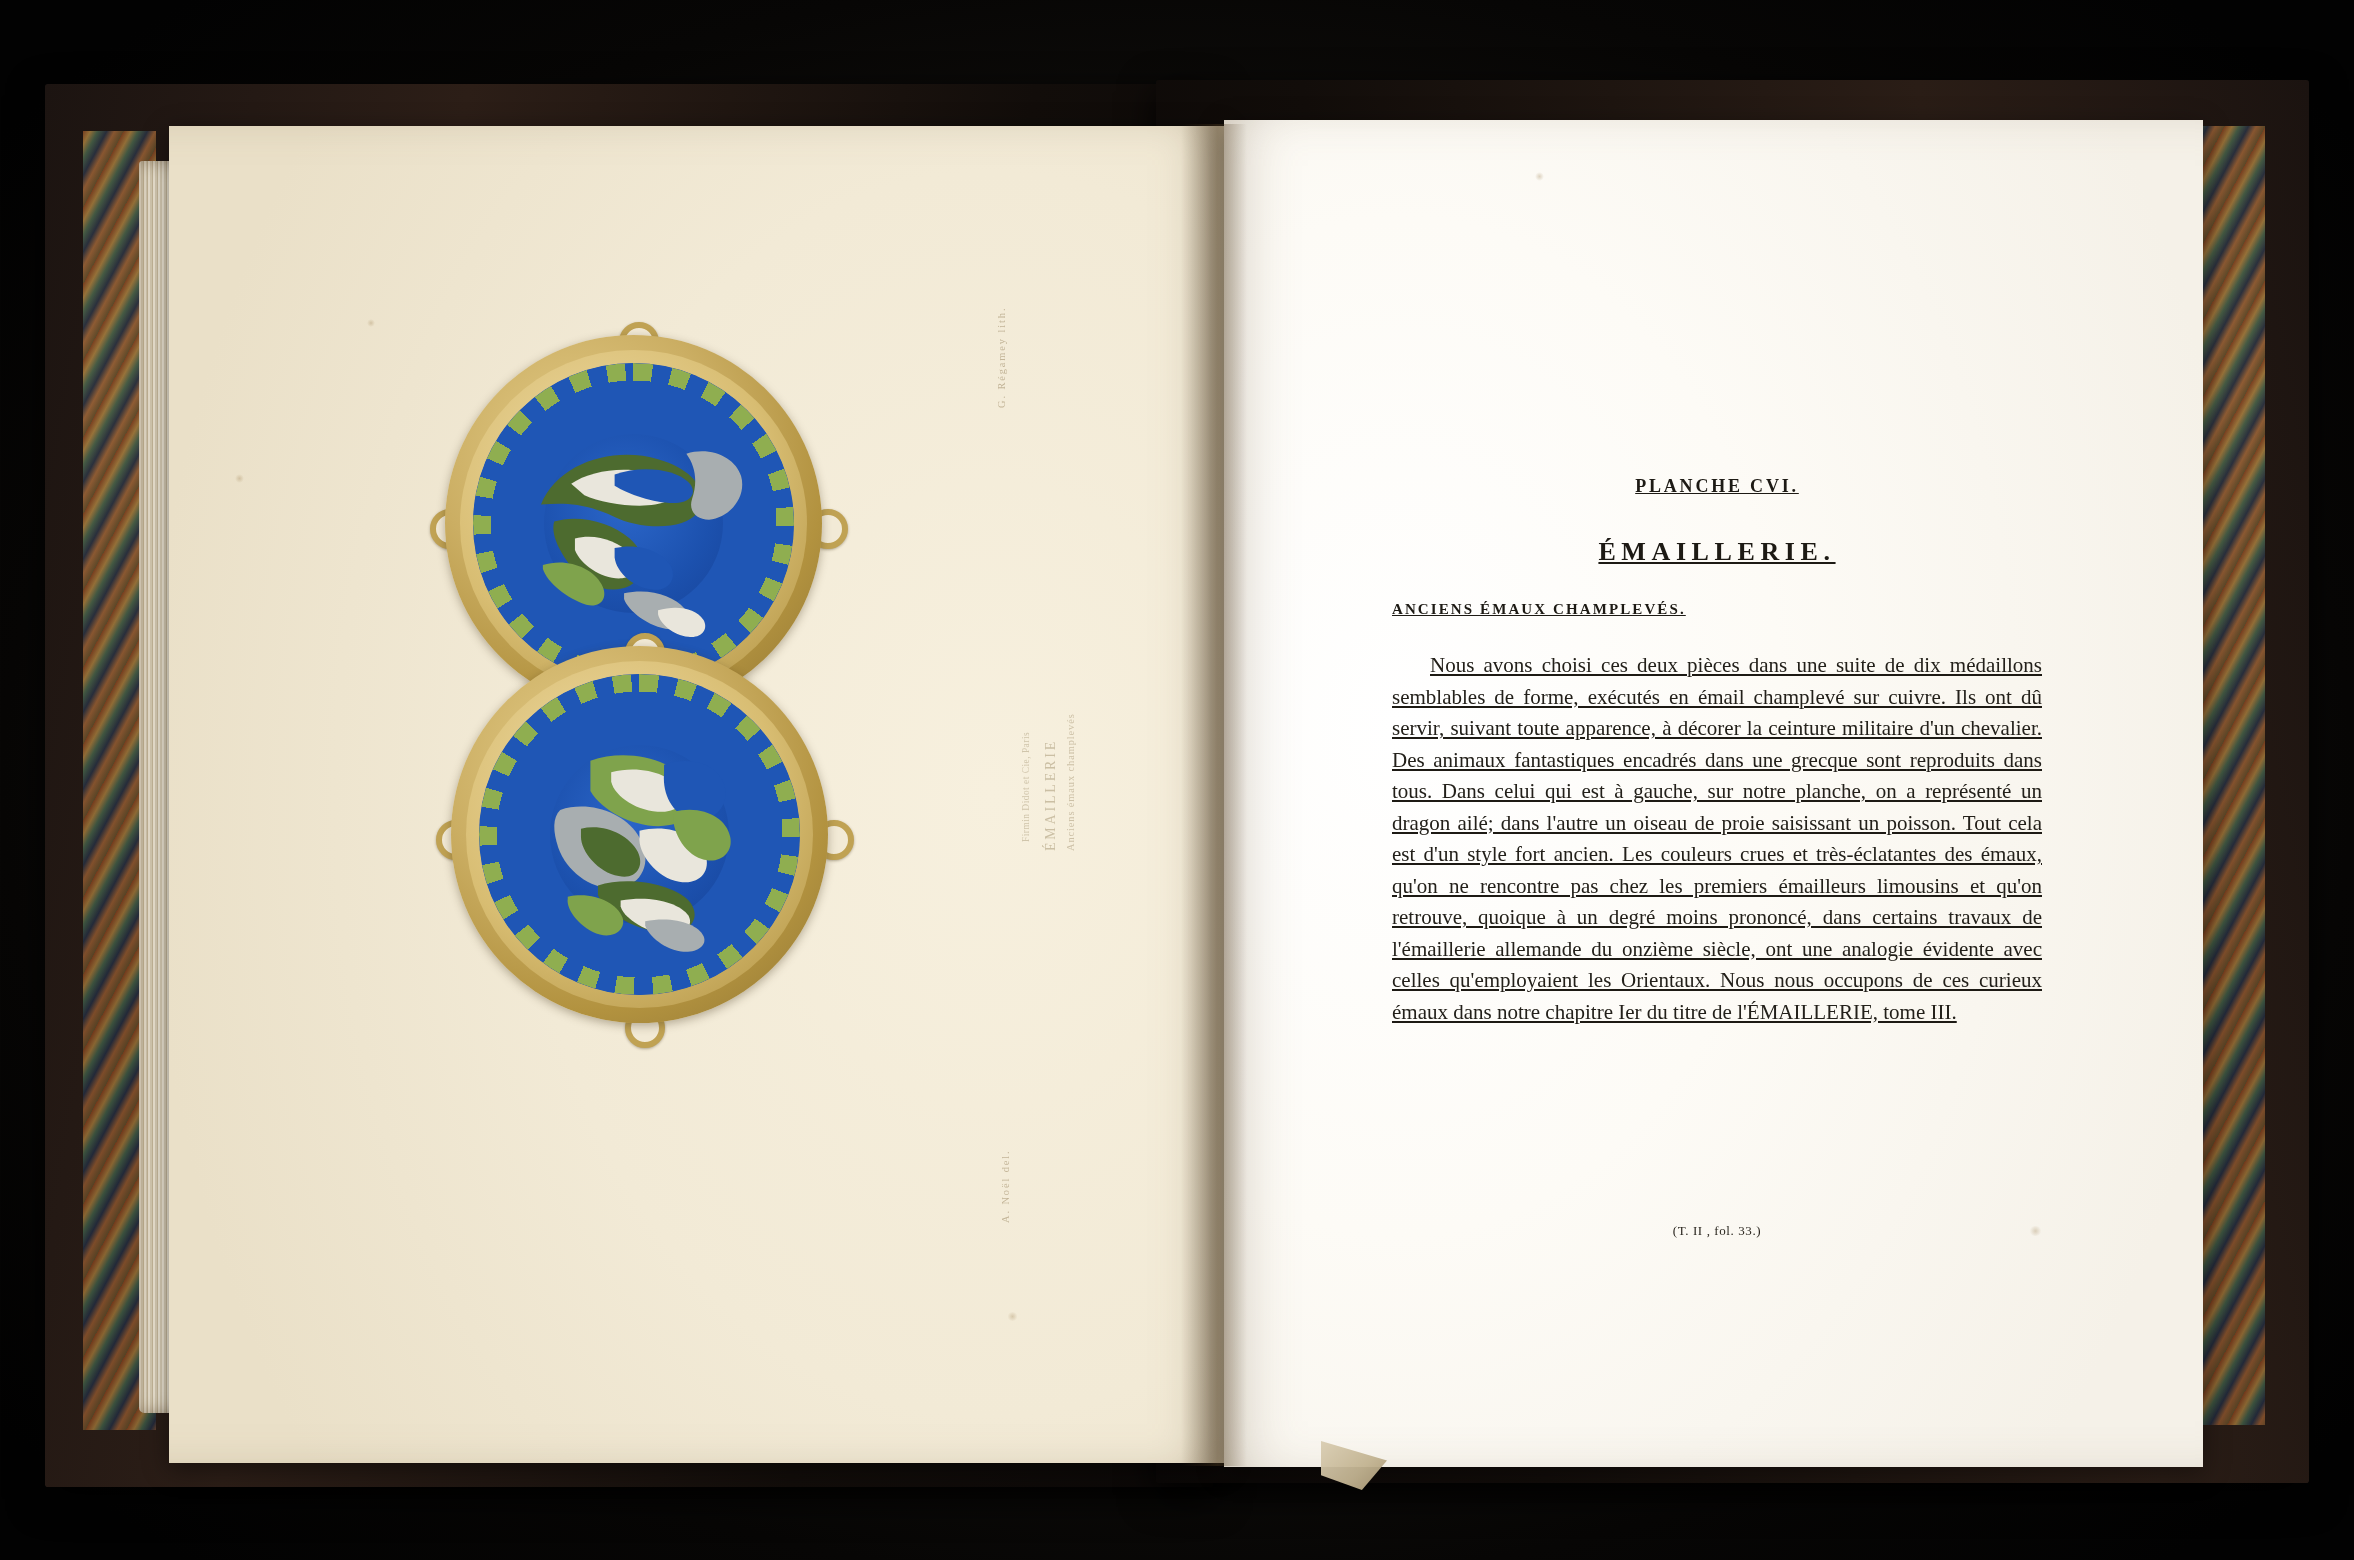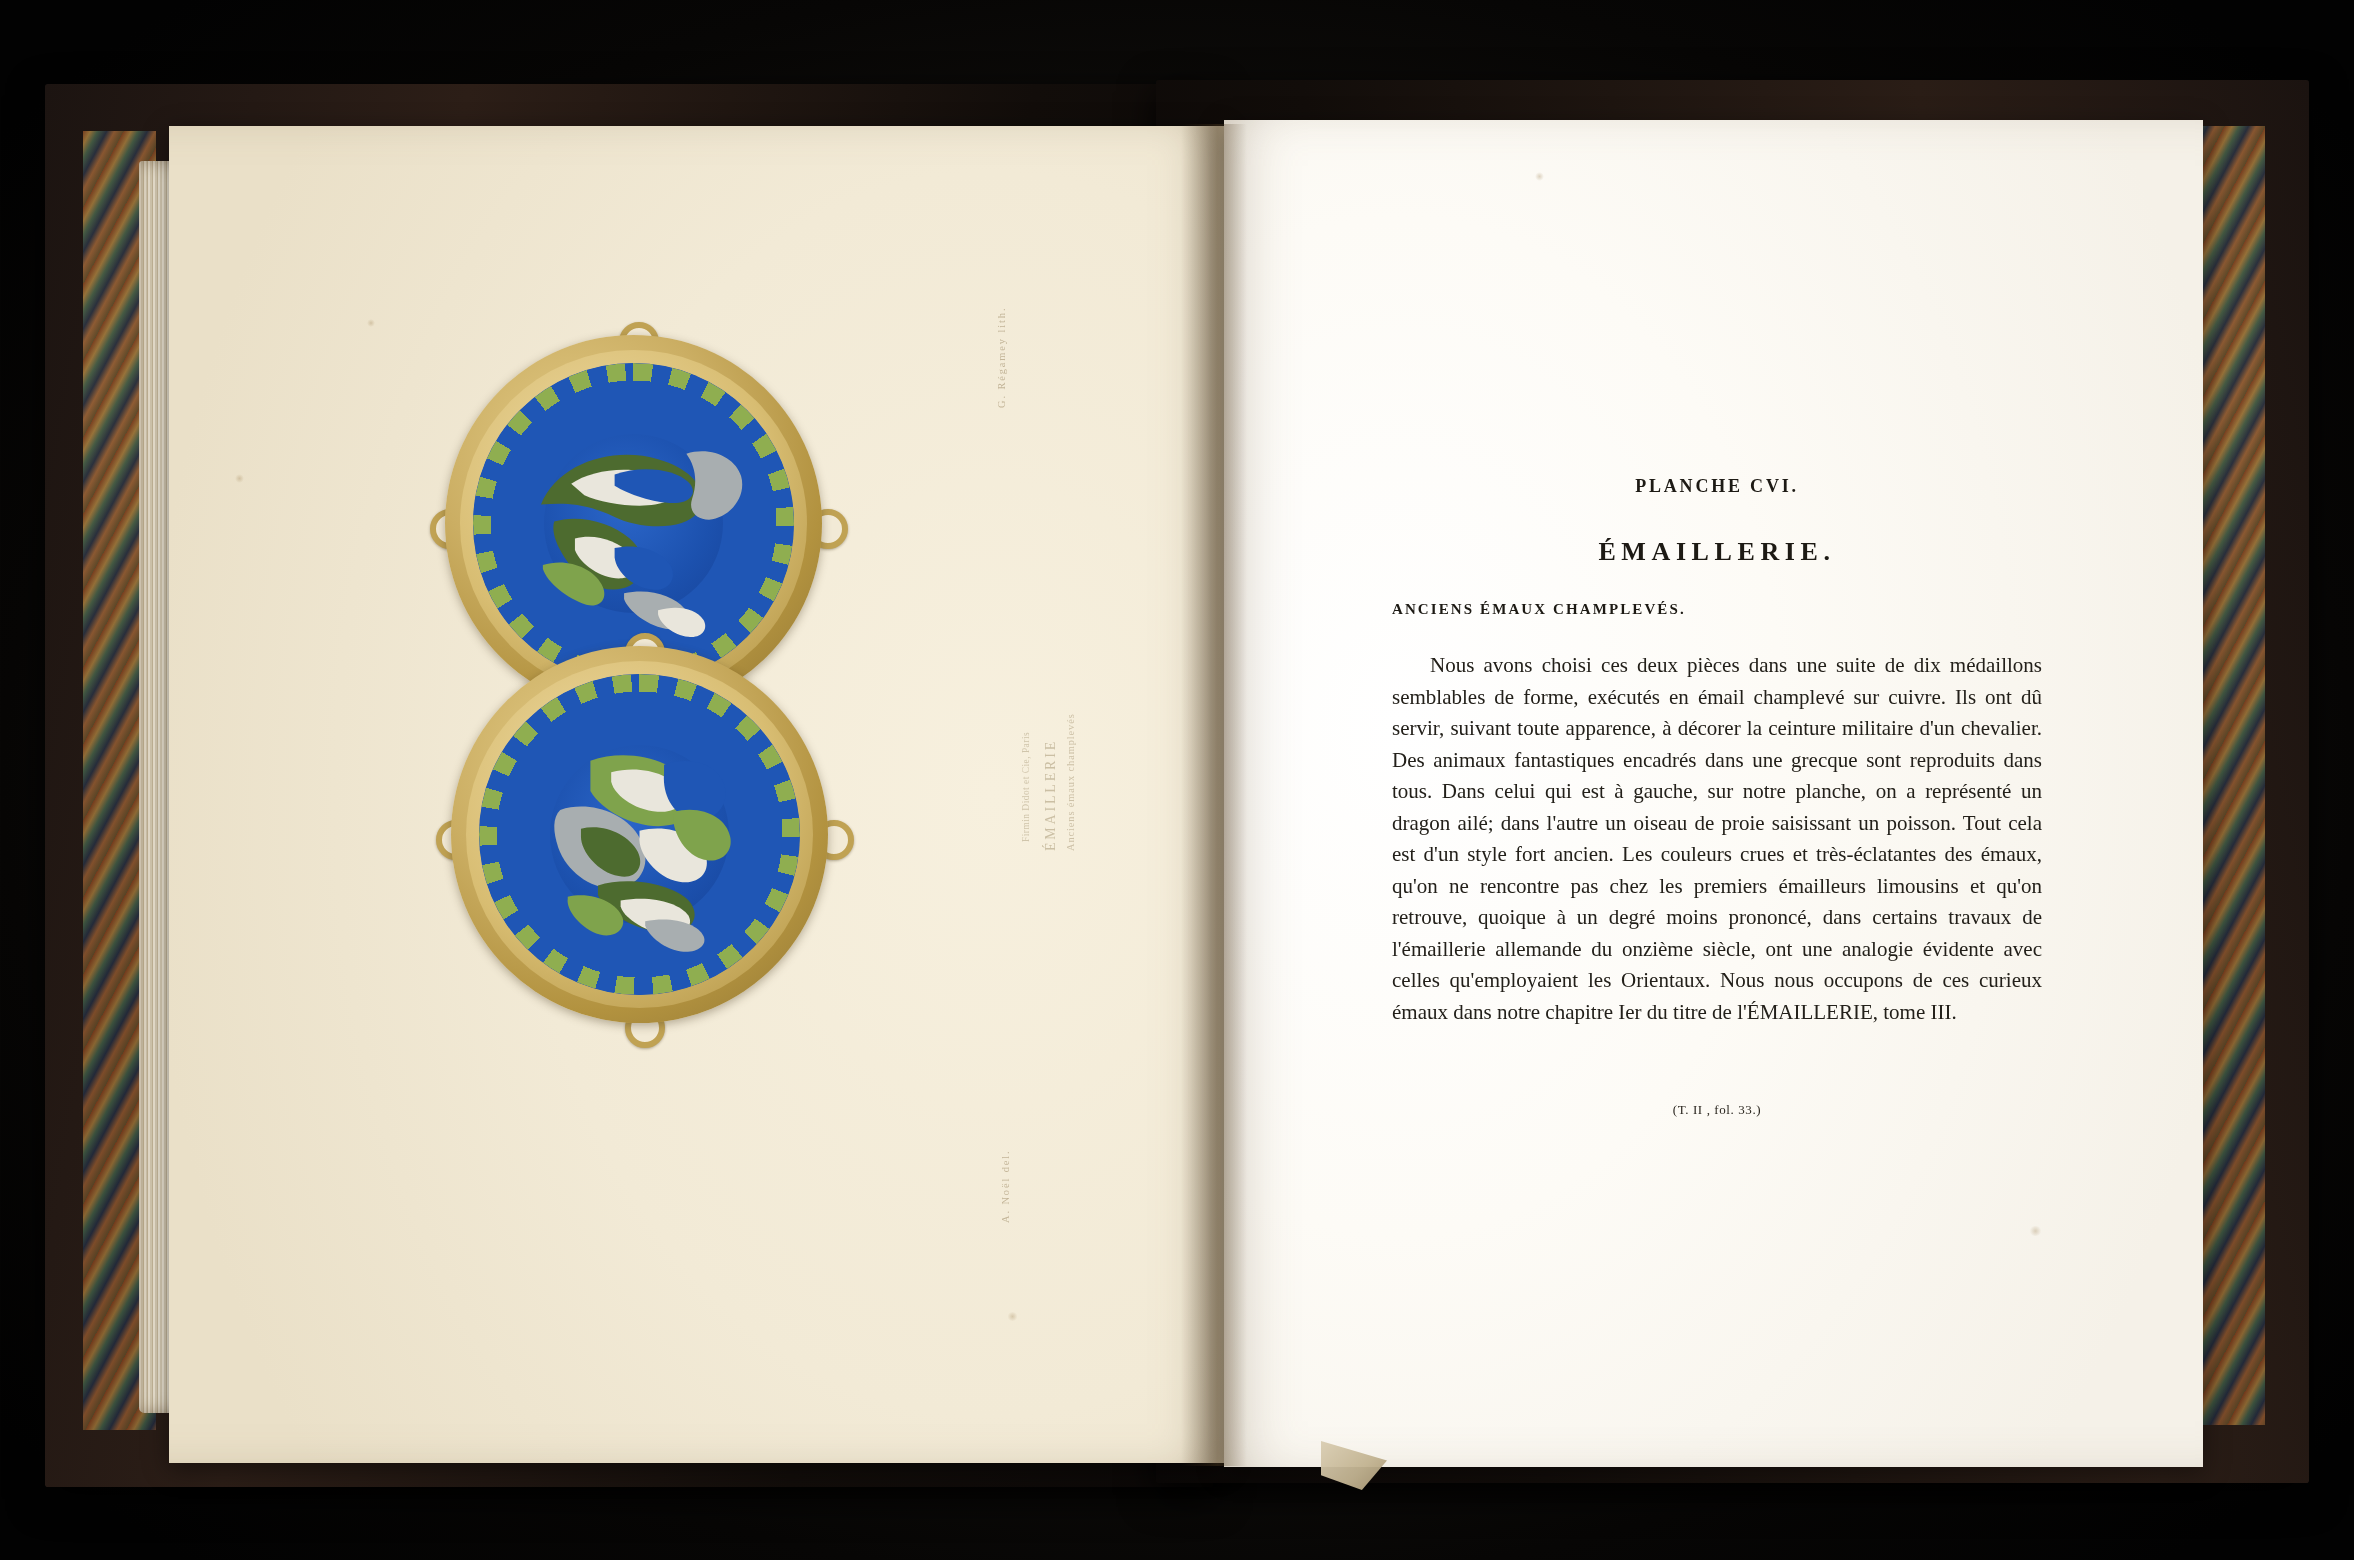--- a/index.html
+++ b/index.html
@@ -196,20 +196,21 @@
     transform-origin: left top;
   }
 
   
   #text-block {
     position: absolute;
     left: 1347px;
     top: 405px;
     width: 650px;
     color: #1d1a14;
+    text-decoration: underline;
   }
   .plate-no {
     text-align: center;
     font-size: 18px;
     letter-spacing: 2.8px;
     font-weight: 700;
     margin-bottom: 40px;
   }
   .title-main {
     text-align: center;
@@ -229,21 +230,21 @@
     margin: 0 0 1.9px 0;
     font-size: 21px;
     line-height: 1.5;
     text-align: justify;
     text-indent: 38px;
     color: #23201a;
   }
   .folio-ref {
     position: absolute;
     left: 1347px;
-    top: 1031px;
+    top: 1152px;
     width: 650px;
     text-align: center;
     font-size: 13px;
     color: #2a261f;
     letter-spacing: 0.6px;
   }
 </style>
 </head>
 <body>
 

